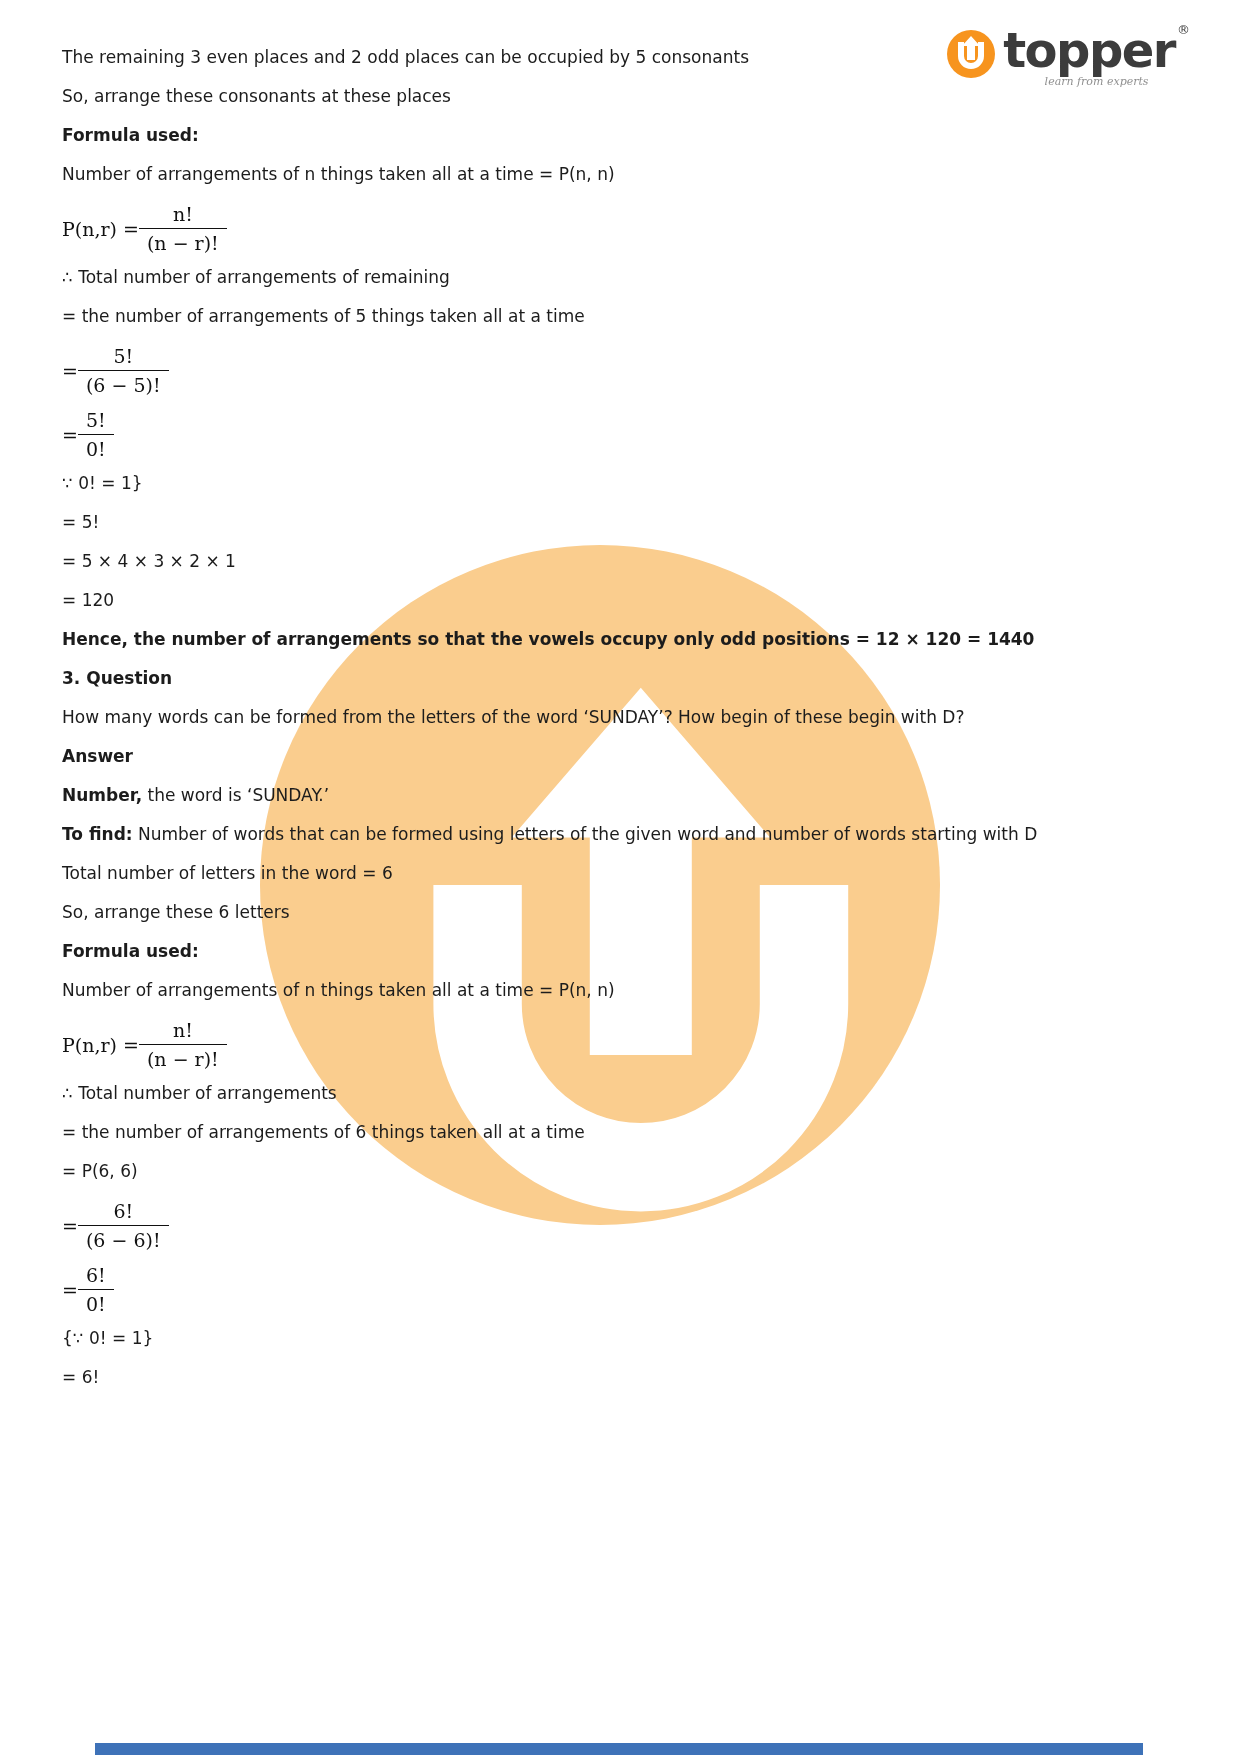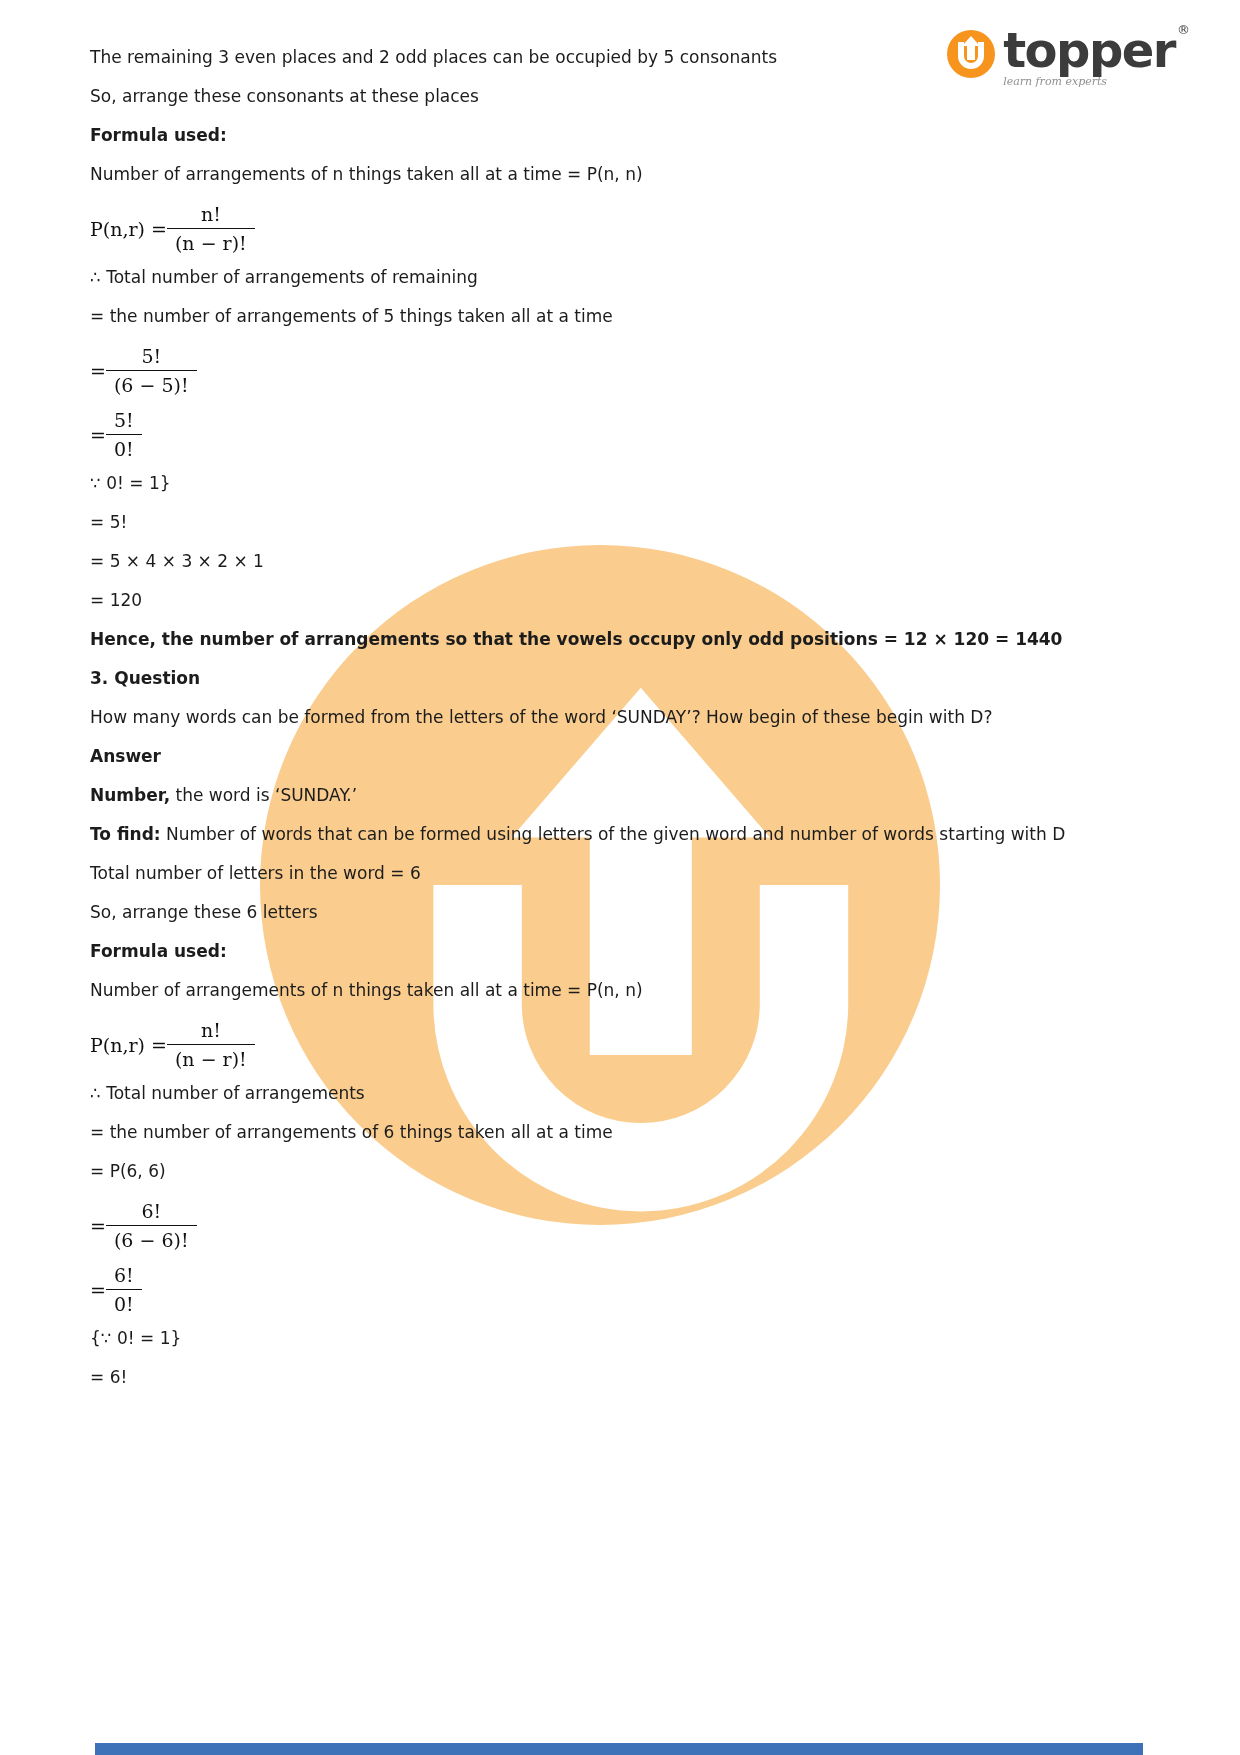--- a/index.html
+++ b/index.html
@@ -41,30 +41,29 @@
     color: #3c3c3c;
     letter-spacing: -1.5px;
     line-height: 1.0;
   }
   .reg { font-size: 13px; color: #3c3c3c; margin-left: 2px; margin-top: -4px; }
   .tagline {
     font-family: "DejaVu Serif", "Liberation Serif", serif;
     font-style: italic;
     font-size: 11px;
     color: #8f8f8f;
-    text-align: left;
+    text-align: center;
     margin-top: 1px;
   }
 
   
   .content {
     position: relative;
     z-index: 1;
     padding: 46px 60px 0 62px;
-    margin-left: 28px;
   }
   .content p {
     margin: 0 0 16px 0;
     font-size: 17px;
     line-height: 23px;
     max-width: 980px;
   }
   .b { font-weight: bold; }
 
   

